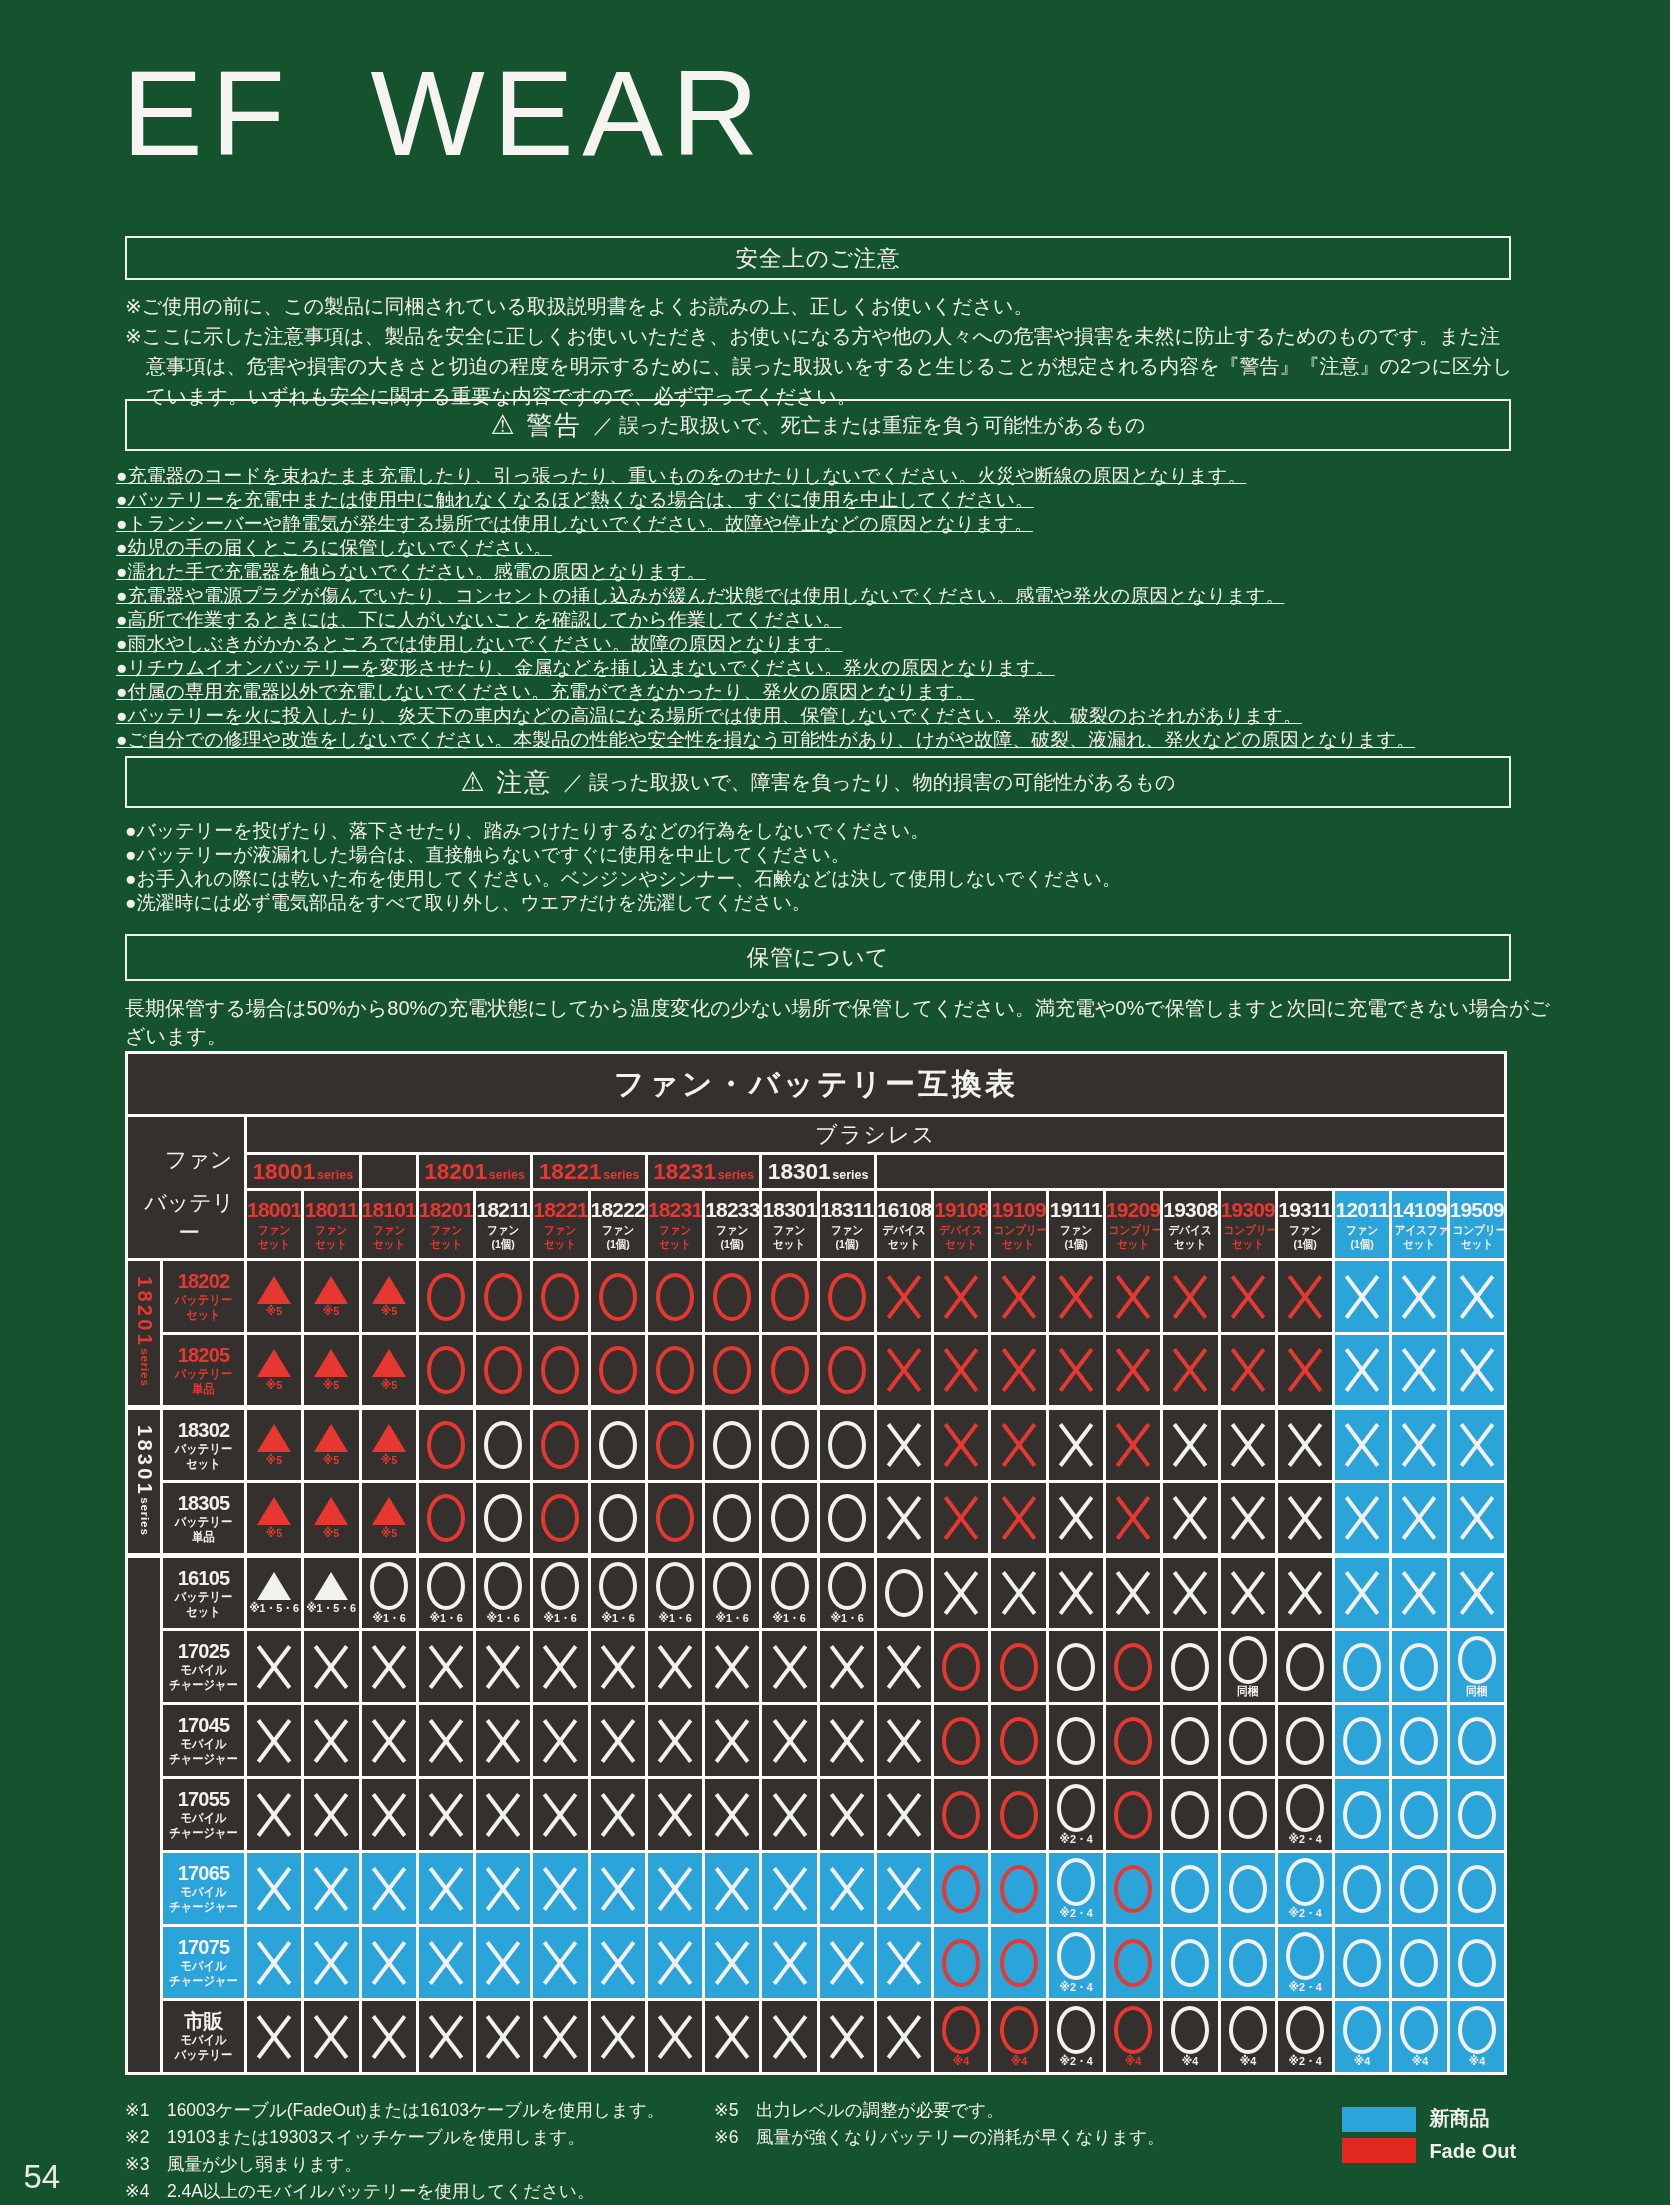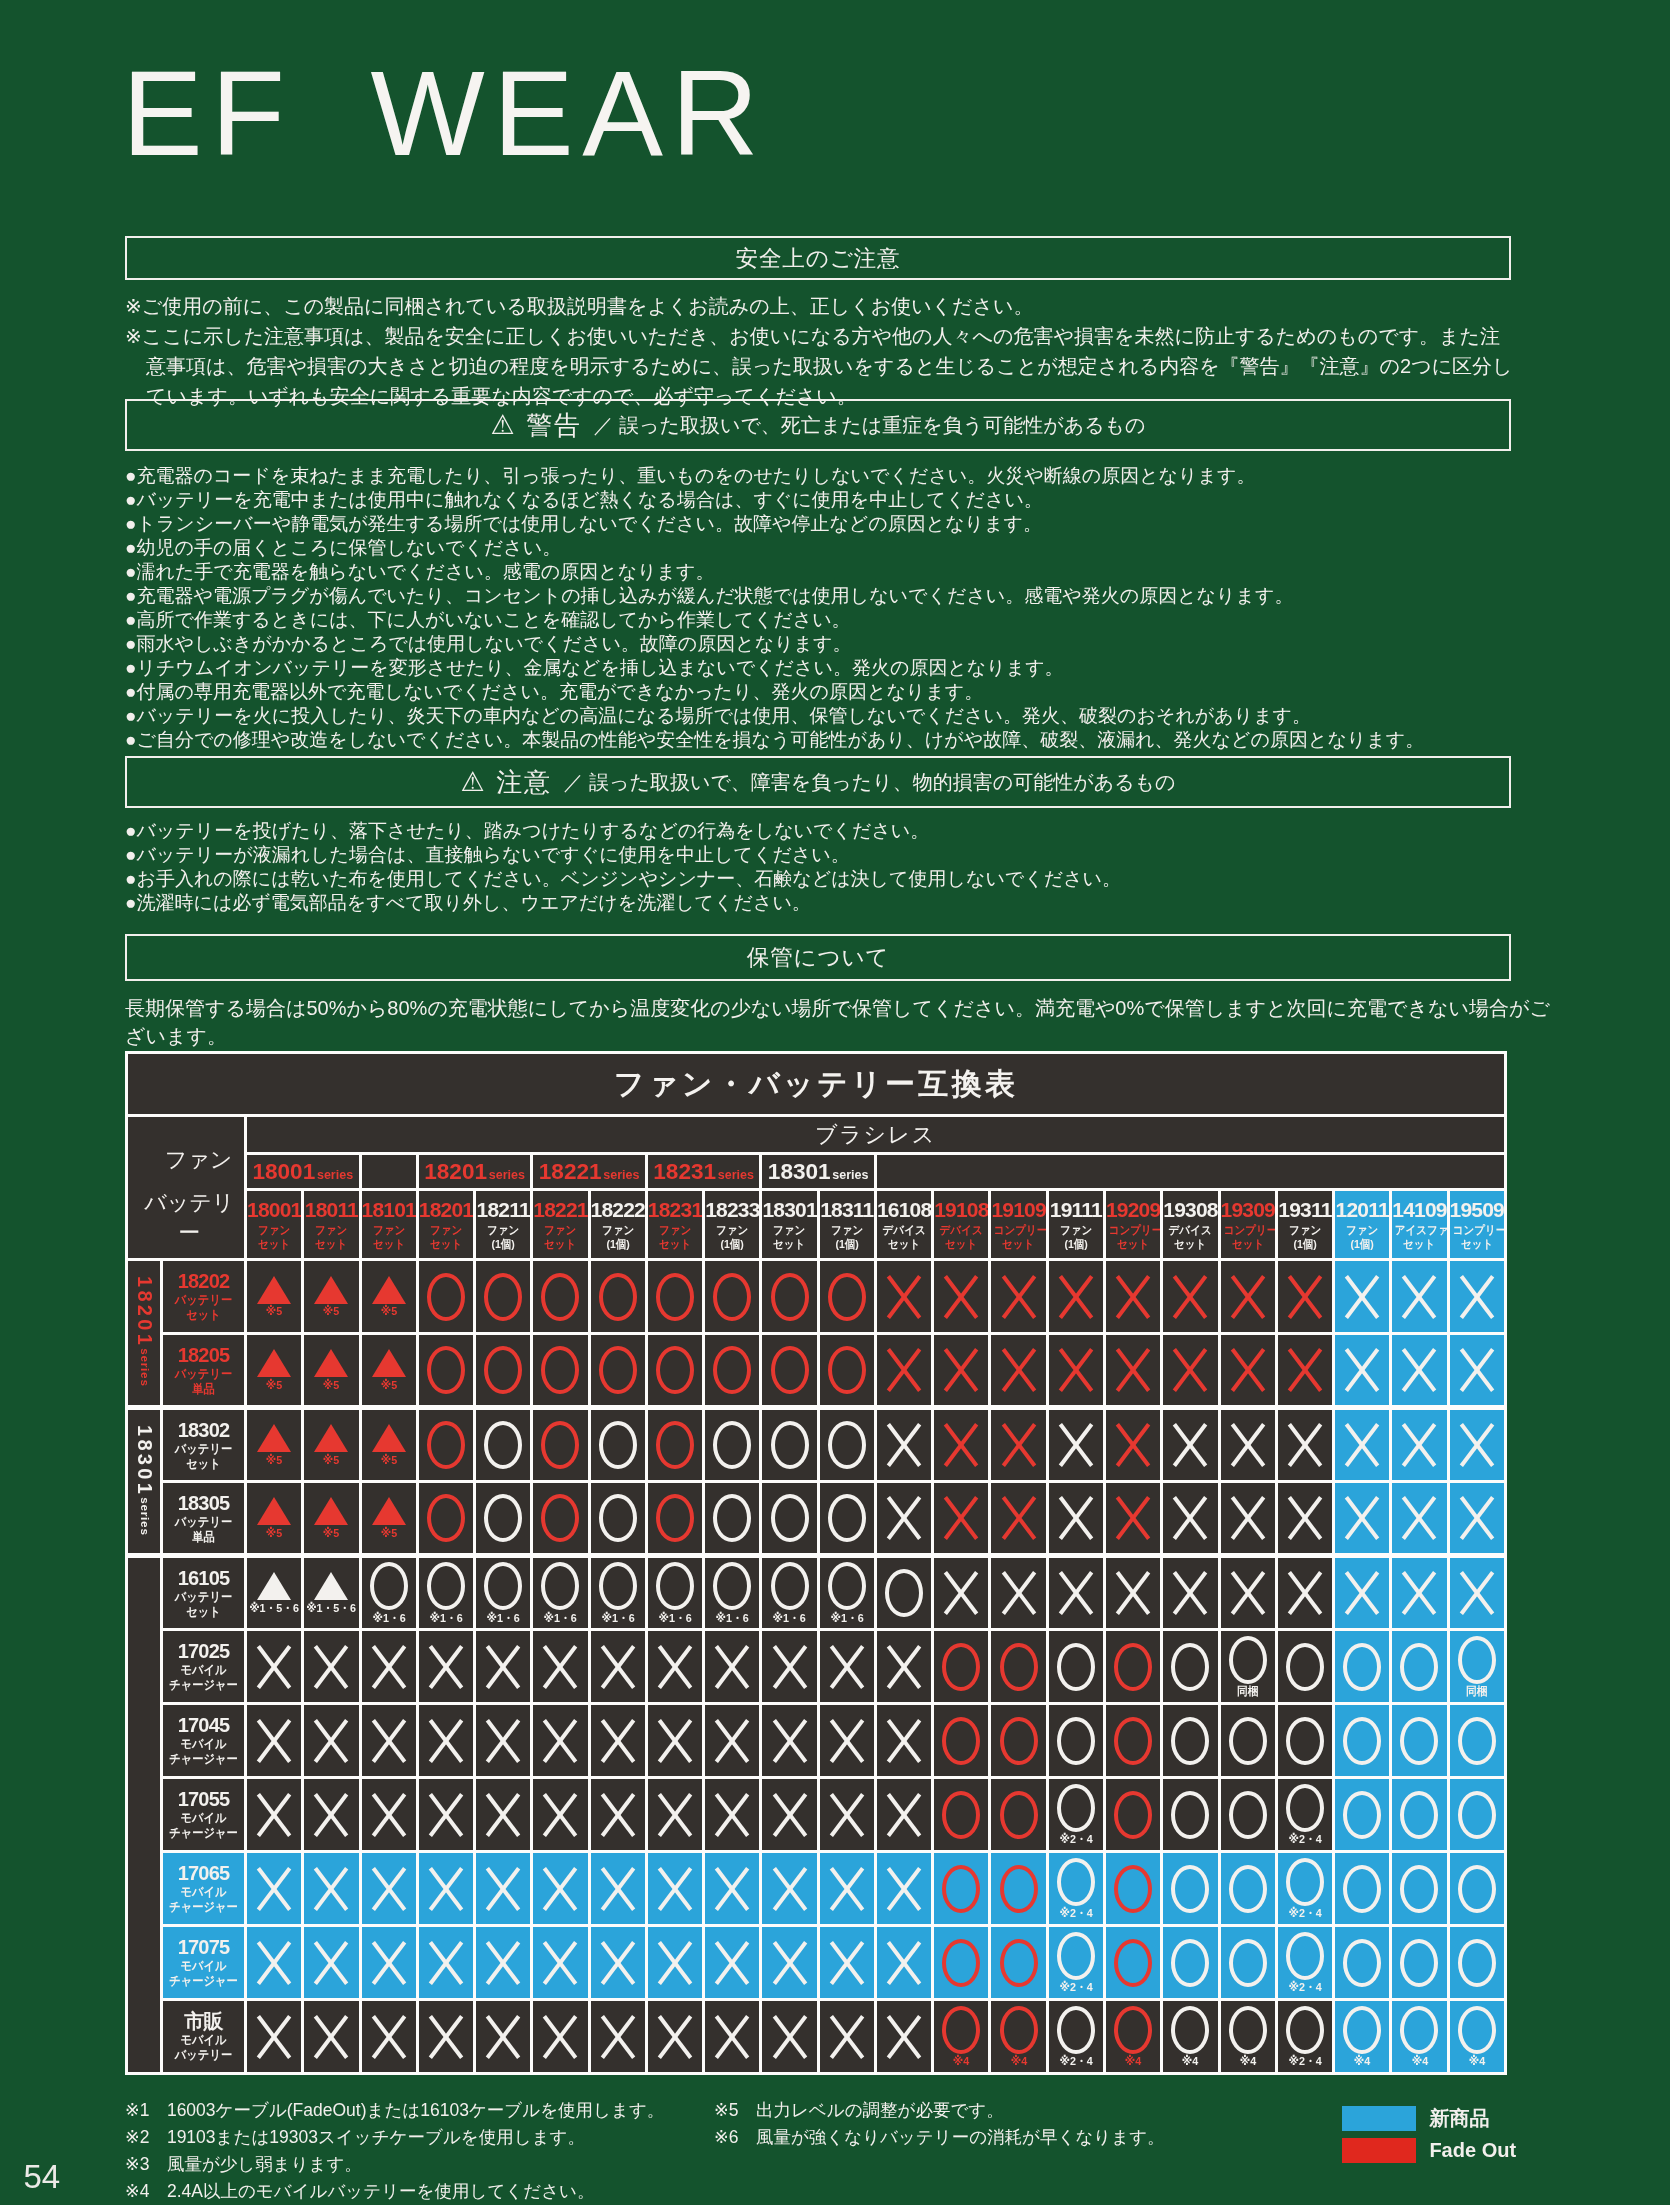--- a/index.html
+++ b/index.html
@@ -16,21 +16,21 @@
   .box-warning{top:399px;height:48px;}
   .box-caution{top:756px;height:48px;}
   .box-storage{top:934px;height:43px;align-items:center;}
   .wc-line{display:flex;align-items:center;gap:11.7px;font-size:20px;}
   .wc-line .icon{font-size:27px;line-height:1;}
   .wc-line .wt{font-size:26px;letter-spacing:1.7px;}
   
   .notes{position:absolute;left:125px;top:291px;width:1393px;font-size:20px;line-height:30px;}
   .notes .note-p{padding-left:21px;text-indent:-21px;}
   .blist{position:absolute;font-size:19px;line-height:24px;width:1437px;}
-  .warning-list{left:125px;top:464px;}
+  .warning-list{left:116px;top:464px;text-decoration:underline;}
   .caution-list{left:125px;top:819px;line-height:24px;}
   .blist .bullet{padding-left:20px;text-indent:-20px;}
   .storage-text{position:absolute;left:125px;top:994px;width:1437px;font-size:20px;line-height:28px;}
   
   .table-wrap{position:absolute;left:125px;top:1051px;border-radius:12px;}
   table.compat{border-collapse:collapse;table-layout:fixed;width:1382px;}
   table.compat td{border:3.3px solid #fdfcfb;background:#34302d;padding:0;text-align:center;
                   vertical-align:middle;overflow:hidden;}
   tr.thick > td{border-top-width:5.8px;}
   td.blue{background:#2ba4da !important;}
@@ -70,21 +70,21 @@
   .glyph-x::before{transform:rotate(37deg);} .glyph-x::after{transform:rotate(-37deg);}
   .glyph-t{width:0;height:0;border-left:17.5px solid transparent;border-right:17.5px solid transparent;
        border-bottom:28px solid currentColor;}
   .note{font-size:11.7px;font-weight:bold;line-height:1;white-space:nowrap;transform:scaleX(0.92);}
   
   .foot{position:absolute;font-size:17.5px;line-height:27px;}
   .foot .bullet{white-space:nowrap;}
   .foot-left{left:125px;top:2097px;}
   .foot-right{left:714px;top:2097px;}
   .legend{position:absolute;left:1342px;top:2105px;display:flex;flex-direction:column;gap:5.8px;}
-  .legend-row{display:flex;align-items:center;gap:13.4px;}
+  .legend-row{display:flex;align-items:flex-end;gap:13.4px;}
   .legend-row .swatch{display:inline-block;width:74px;height:25px;}
   .legend-row .legend-label{font-size:20px;font-weight:bold;}
   .page-number{position:absolute;left:23.4px;top:2158px;font-size:33px;color:#eceae7;}
 </style>
 </head>
 <body>
 
 <div class="page">
 
   <div class="ef-title">EF WEAR</div>

